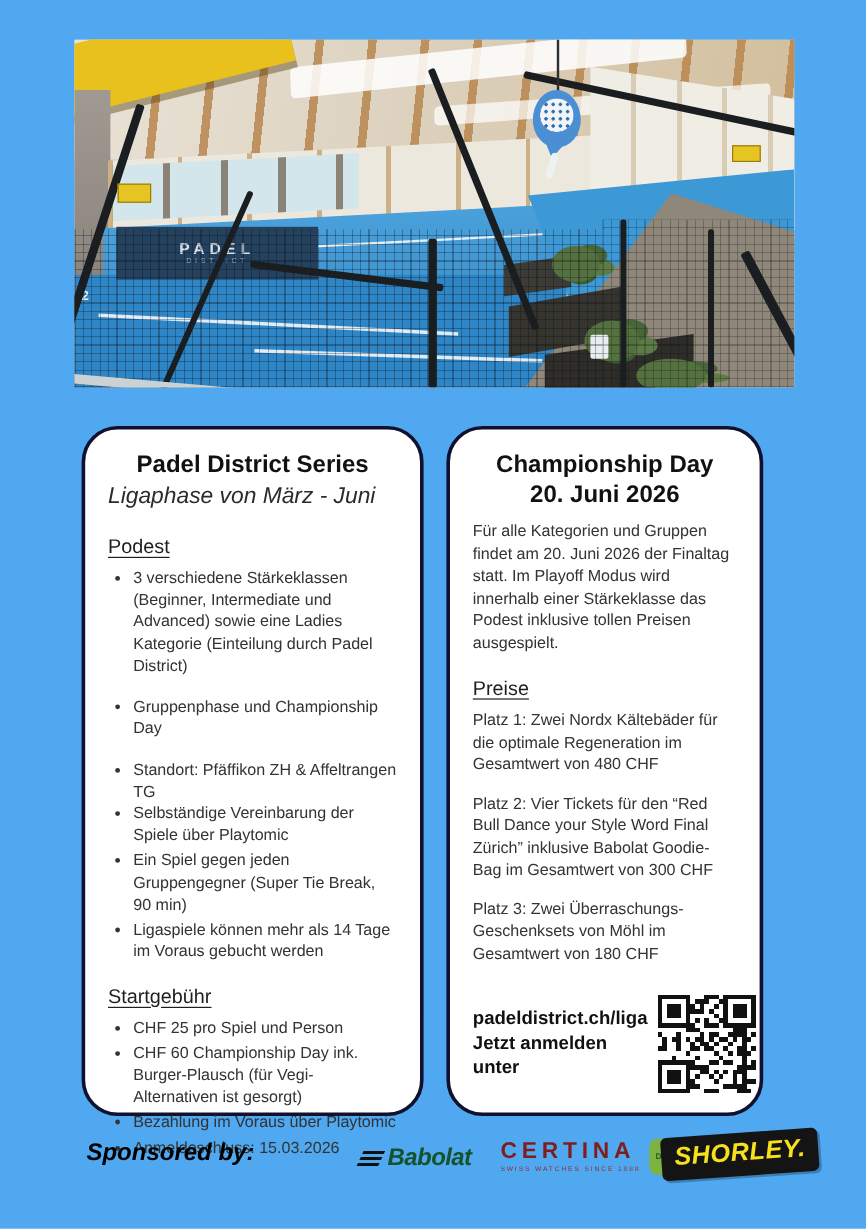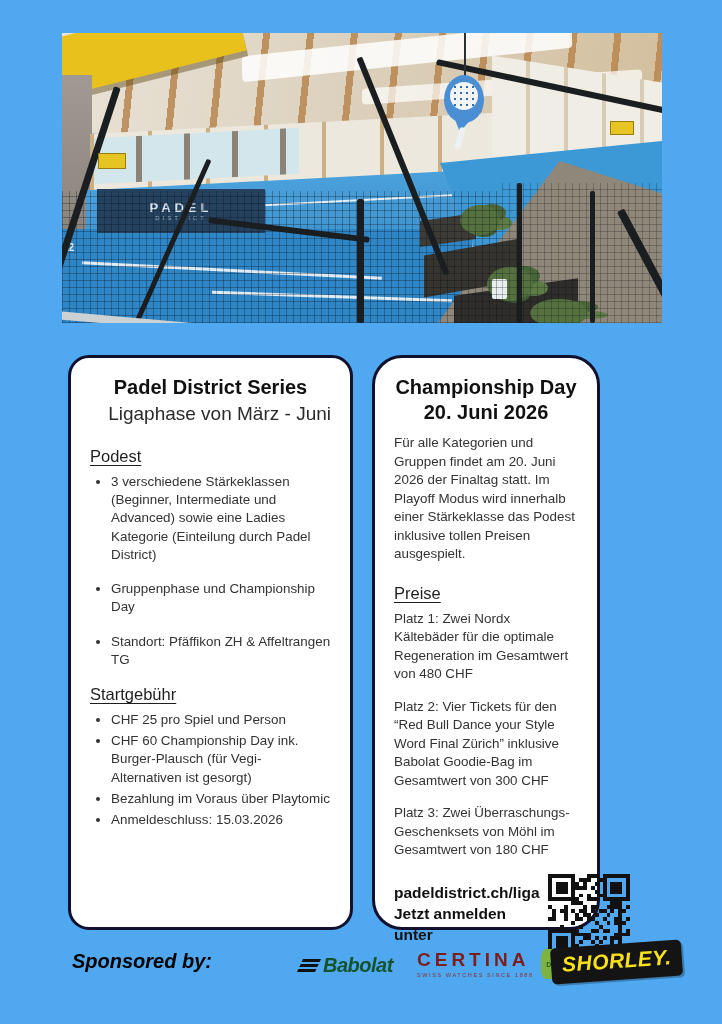--- a/index.html
+++ b/index.html
@@ -82,24 +82,24 @@
   .ph-pin .tip{position:absolute;left:9px;top:44px;width:0;height:0;
     border:solid rgba(0,0,0,0);border-width:13px 8px 0 8px;border-top-color:#4a8fd4;transform:rotate(10deg);}
   .ph-pin .face{position:absolute;left:6px;top:7px;width:28px;height:28px;border-radius:50%;background:#f2f4f6;
     background-image:radial-gradient(#2a6db3 1.2px,rgba(0,0,0,0) 1.4px);background-size:6px 6px;background-position:2px 2px;}
   .ph-pin .handle{position:absolute;left:13px;top:52px;width:6px;height:22px;background:#eef1f4;
     border-radius:3px;transform:rotate(16deg);}
 
   
   .card{position:absolute;top:355px;height:575px;background:#ffffff;border:3px solid #10112E;
     border-radius:30px;box-sizing:border-box;padding:16px 19px;display:flex;flex-direction:column;}
-  .card-left{left:68px;width:285px;border-radius:21px;}
-  .card-right{left:372px;width:228px;}
+  .card-left{left:68px;width:285px;}
+  .card-right{left:372px;width:264px;}
   .card h1{margin:2px 0 4px;font-size:20px;font-weight:bold;text-align:center;color:#111;}
-  .card .subtitle{margin:0 0 6px;font-size:19px;text-align:right;color:#2b2b2b;}
+  .card .subtitle{margin:0 0 6px;font-size:19px;text-align:left;color:#2b2b2b;font-style:italic;}
   .sec-head{font-size:16.5px;color:#1e1e1e;text-decoration:underline;text-underline-offset:3px;
     margin:16px 0 7px;}
   .card ul{margin:0;padding-left:21px;}
   .card li{font-size:13.4px;line-height:1.36;color:#333;margin-bottom:3px;}
   .sec-modus li{margin-bottom:16px;}
   .sec-modus li:last-child{margin-bottom:0;}
   .card p{font-size:13.4px;line-height:1.38;color:#333;margin:0 0 14px;}
   .card .intro{margin-top:6px;margin-bottom:4px;}
   .cta-row{margin-top:auto;display:flex;align-items:center;justify-content:space-between;gap:8px;}
   .cta-text{font-size:15.5px;font-weight:bold;color:#111;line-height:1.35;}
@@ -187,20 +187,25 @@
     <h1>Padel District Series</h1>
     <div class="subtitle">Ligaphase von März - Juni</div>
 
     <div class="sec-head">Podest</div>
     <ul class="sec-modus">
         <li>3 verschiedene Stärkeklassen (Beginner, Intermediate und Advanced) sowie eine Ladies Kategorie (Einteilung durch Padel District)</li>
         <li>Gruppenphase und Championship Day</li>
         <li>Standort: Pfäffikon ZH &amp; Affeltrangen TG</li>
       </ul>
 
+    <ul>
+        <li>Selbständige Vereinbarung der Spiele über Playtomic</li>
+        <li>Ein Spiel gegen jeden Gruppengegner (Super Tie Break, 90 min)</li>
+        <li>Ligaspiele können mehr als 14 Tage im Voraus gebucht werden</li>
+      </ul>
 
     <div class="sec-head">Startgebühr</div>
     <ul>
         <li>CHF 25 pro Spiel und Person</li>
         <li>CHF 60 Championship Day ink. Burger-Plausch (für Vegi-Alternativen ist gesorgt)</li>
         <li>Bezahlung im Voraus über Playtomic</li>
         <li>Anmeldeschluss: 15.03.2026</li>
       </ul>
   </div>
 

